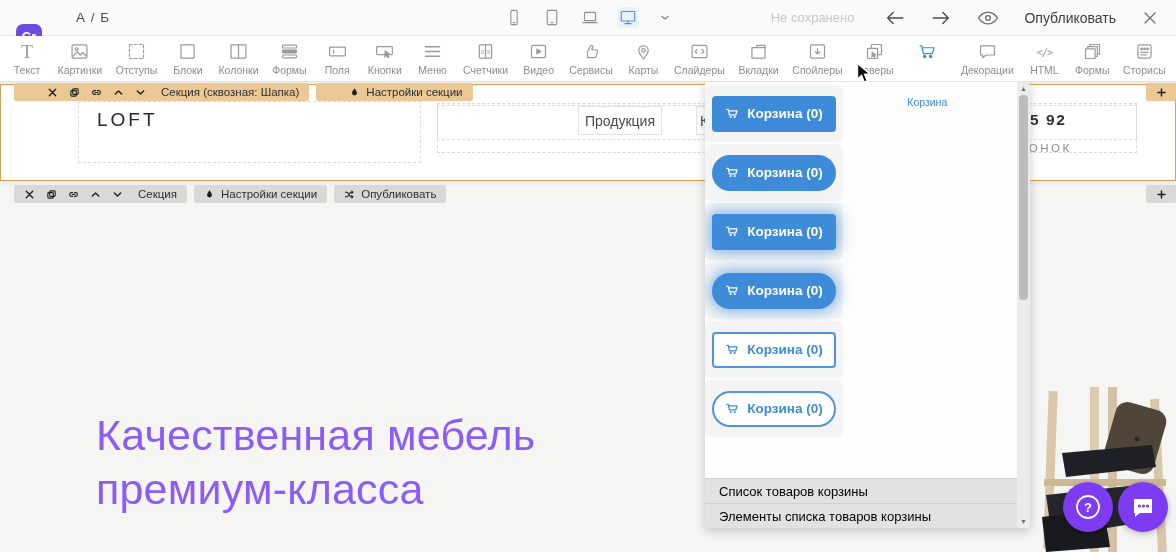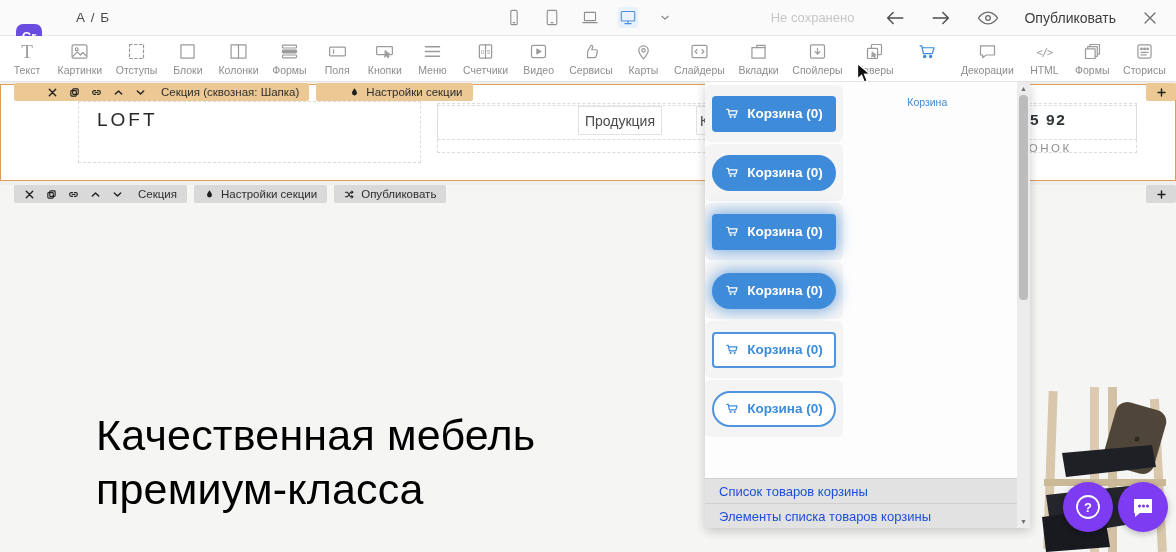--- a/index.html
+++ b/index.html
@@ -70,21 +70,21 @@
     color:#26282b;z-index:1;cursor:pointer;}
   .menu-chip{position:absolute;height:29px;background:#fff;border:1px solid #e3e3e3;
     display:flex;align-items:center;justify-content:center;font-size:14px;color:#4a4a4a;z-index:1;cursor:pointer;}
   .phone-part{position:absolute;left:1020px;top:29px;font-size:15.5px;font-weight:bold;color:#2f3337;
     letter-spacing:1.5px;z-index:1;cursor:pointer;}
   .callback-part{position:absolute;left:1019px;top:60px;font-size:11.5px;color:#8e8e8e;
     letter-spacing:2.5px;z-index:1;cursor:pointer;}
 
   
   .hero{position:absolute;left:0;top:103px;width:1176px;height:367px;background:#f5f5f4;z-index:0;}
-  .hero-heading{position:absolute;left:96px;top:326px;font-size:43px;line-height:54px;color:#000000;
+  .hero-heading{position:absolute;left:96px;top:326px;font-size:43px;line-height:54px;color:#8b5cf6;
     letter-spacing:.2px;z-index:1;cursor:text;}
 
   
   .chairs{position:absolute;right:0;bottom:0;width:142px;height:165px;z-index:2;}
 
   
   .fab{position:absolute;width:50px;height:50px;border-radius:50%;background:var(--fab);z-index:30;
     display:flex;align-items:center;justify-content:center;cursor:pointer;box-shadow:0 2px 6px rgba(0,0,0,.25);}
   .fab.help{left:1063px;top:400px;}
   .fab.chat{left:1118px;top:400px;}
@@ -102,21 +102,21 @@
   .cartbtn{display:flex;align-items:center;justify-content:center;gap:7px;width:124px;height:36px;
     font-family:inherit;font-size:13.5px;font-weight:bold;cursor:pointer;border:none;}
   .cartbtn.filled{background:var(--blue);color:#fff;}
   .cartbtn.outline{background:#fff;color:var(--blue);border:2px solid #4f94dd;}
   .cartbtn.rect{border-radius:4px;}
   .cartbtn.pill{border-radius:18px;}
   .cartbtn.glow{box-shadow:0 0 14px 3px rgba(61,139,217,.6);}
   .cb-ic{width:15px;height:15px;}
   .panel-footer{width:calc(100% - 13px);}
   .pf-row{height:25px;line-height:25px;background:#e2e2e2;border-top:1px solid #cfcfcf;
-    font-size:13px;color:#1d4ed8;padding-left:14px;cursor:pointer;}
+    font-size:13px;color:#000000;padding-left:14px;cursor:pointer;}
   .scrollbar{position:absolute;right:0;top:0;bottom:0;width:13px;background:#ececec;z-index:2;}
   .sb-arrow{position:absolute;left:0;width:13px;height:12px;font-size:7px;color:#707070;
     display:flex;align-items:center;justify-content:center;cursor:pointer;}
   .sb-arrow.up{top:0;}
   .sb-arrow.down{bottom:1px;}
   .sb-thumb{position:absolute;left:2px;width:9px;top:13px;height:205px;background:#bcbcbc;border-radius:4px;cursor:grab;}
 
   .cursor{position:absolute;left:856px;top:62px;z-index:60;width:17px;height:23px;pointer-events:none;}
 </style>
 </head>

